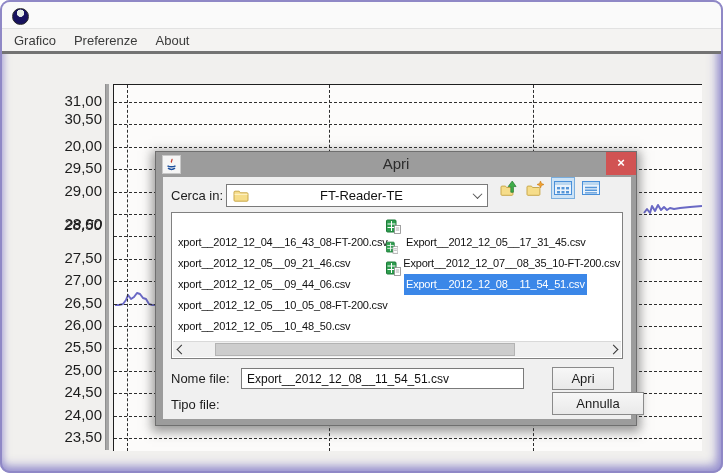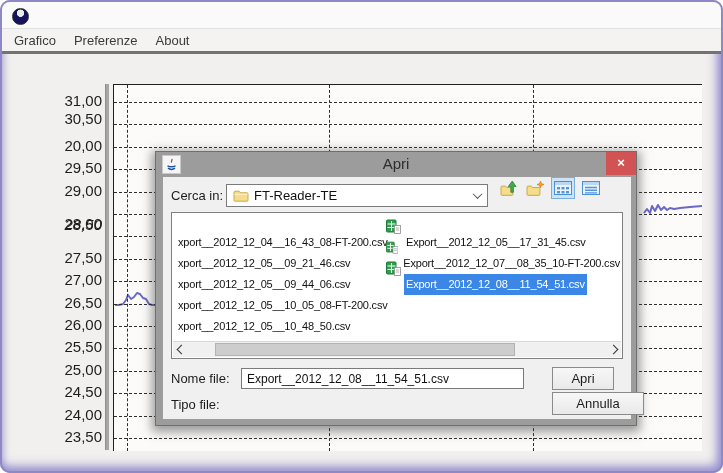--- a/index.html
+++ b/index.html
@@ -134,21 +134,21 @@
           <path d="M8.7 3 c1.4 1.1 -1.4 2.2 0 3.4" stroke="#c23b2e" stroke-width="1.3" fill="none"></path>
         </svg>
       </span>
       <div class="dlg-title">Apri</div>
       <div class="dlg-close">×</div>
     </div>
 
     <div class="dlg-panel">
 
       <div class="lbl" style="left:8px;top:11px;">Cerca in:</div>
-      <div class="combo" style="left:63px;top:7px;width:262px;height:23px;">
+      <div class="combo" style="left:63px;top:7px;width:262px;height:23px;text-align:center;">
         <svg class="icon-svg" width="16" height="13" viewBox="0 0 16 13">
           <path d="M1 3.2 c0-.6.4-1 1-1 h4.2 l1.2 1.6 H14 c.6 0 1 .4 1 1 v6.4 c0 .6-.4 1-1 1 H2 c-.6 0-1-.4-1-1 z" fill="#f6dd8a" stroke="#c9a84c"></path>
           <path d="M1.6 5.4 h12.8" stroke="#fdf0c0" stroke-width="1.4"></path>
         </svg>
         <span class="grow">FT-Reader-TE</span>
         <span class="chev"></span>
       </div>
       <div class="tool" style="left:334px;">
         <svg class="icon-svg" width="19" height="17" viewBox="0 0 19 17">
           <path d="M1 7 c0-.5.4-.9.9-.9 h3.6 l1 1.4 H12 c.5 0 .9.4.9.9 v6 c0 .5-.4.9-.9.9 H1.9 c-.5 0-.9-.4-.9-.9 z" fill="#f6dd8a" stroke="#c9a84c"></path>

